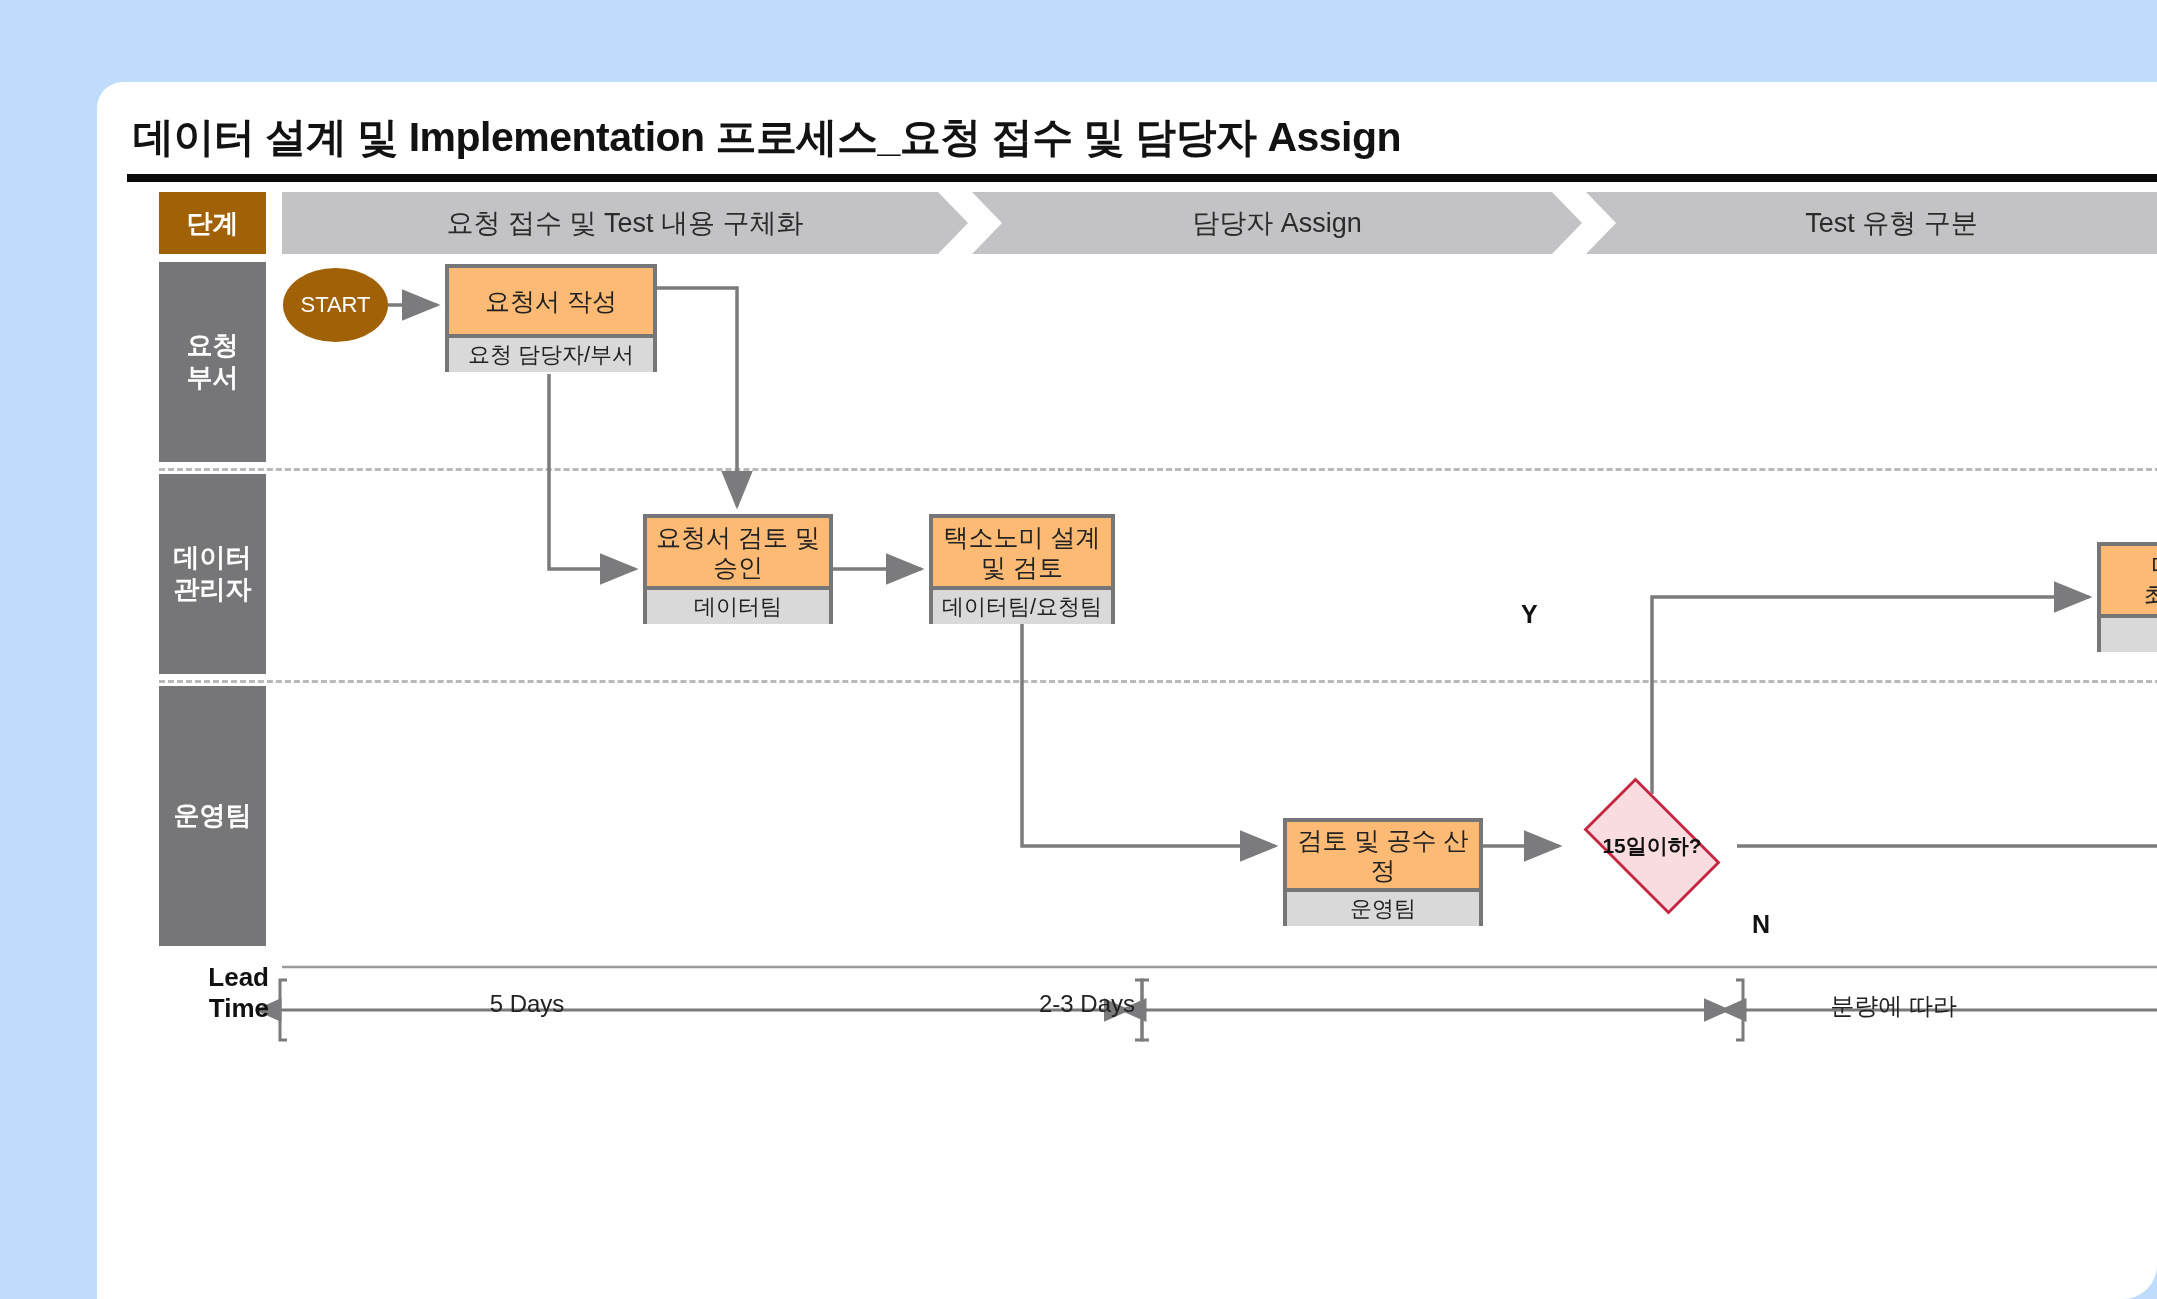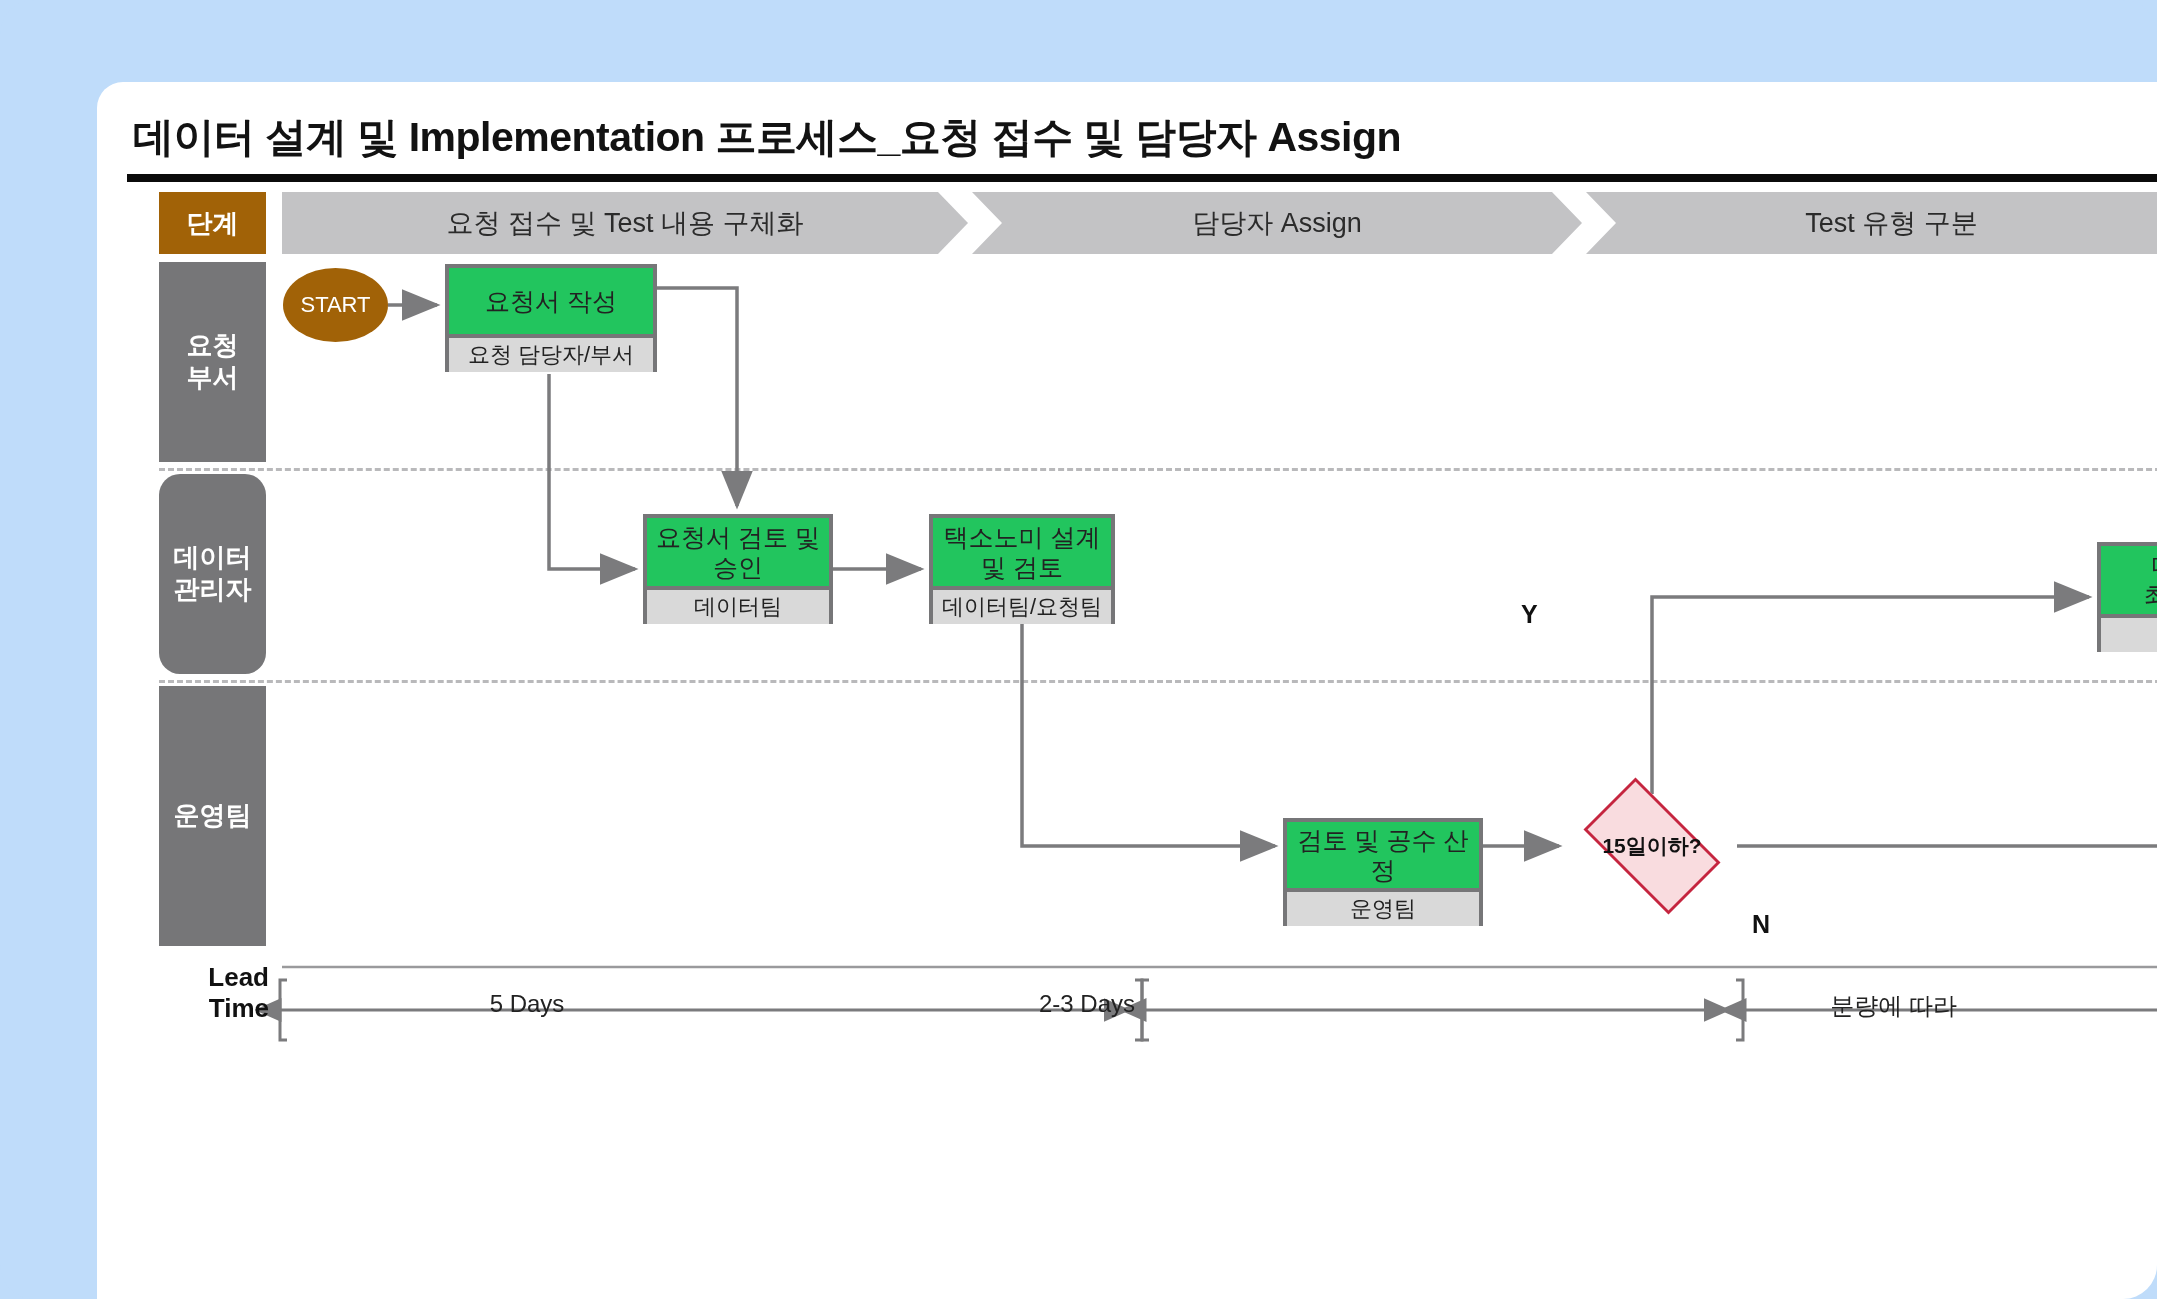--- a/index.html
+++ b/index.html
@@ -40,31 +40,31 @@
   #chev1{left:875px;width:610px;}
   #chev2{left:1489px;width:611px;}
 
   
   .lane-label{
     position:absolute;left:62px;width:107px;background:#767678;
     color:#ffffff;font-weight:bold;font-size:26px;line-height:1.22;text-align:center;
     display:flex;align-items:center;justify-content:center;
   }
   #lane0{top:180px;height:200px;}
-  #lane1{top:392px;height:200px;border-radius:21px;}
+  #lane1{top:392px;height:200px;}
   #lane2{top:604px;height:260px;}
   .lane-sep{position:absolute;left:62px;width:2038px;height:0;border-top:3px dashed #b9b9bb;}
   #sep0{top:386px;}
   #sep1{top:598px;}
 
   
   #flow{position:absolute;left:0;top:0;width:2100px;height:1260px;}
 
   
-  .node{position:absolute;border:4px solid #767678;background:#22c55e;box-sizing:border-box;}
+  .node{position:absolute;border:4px solid #767678;background:#fdba74;box-sizing:border-box;}
   .node .body{
     display:flex;align-items:center;justify-content:center;text-align:center;
     color:#222;font-size:25px;line-height:1.22;padding:0 6px;box-sizing:border-box;
   }
   .node .foot{
     background:#d9d9d9;border-top:4px solid #767678;box-sizing:border-box;
     display:flex;align-items:center;justify-content:center;text-align:center;
     color:#222;font-size:22px;height:38px;
   }
   #n-req{left:348px;top:182px;width:212px;height:108px;}

